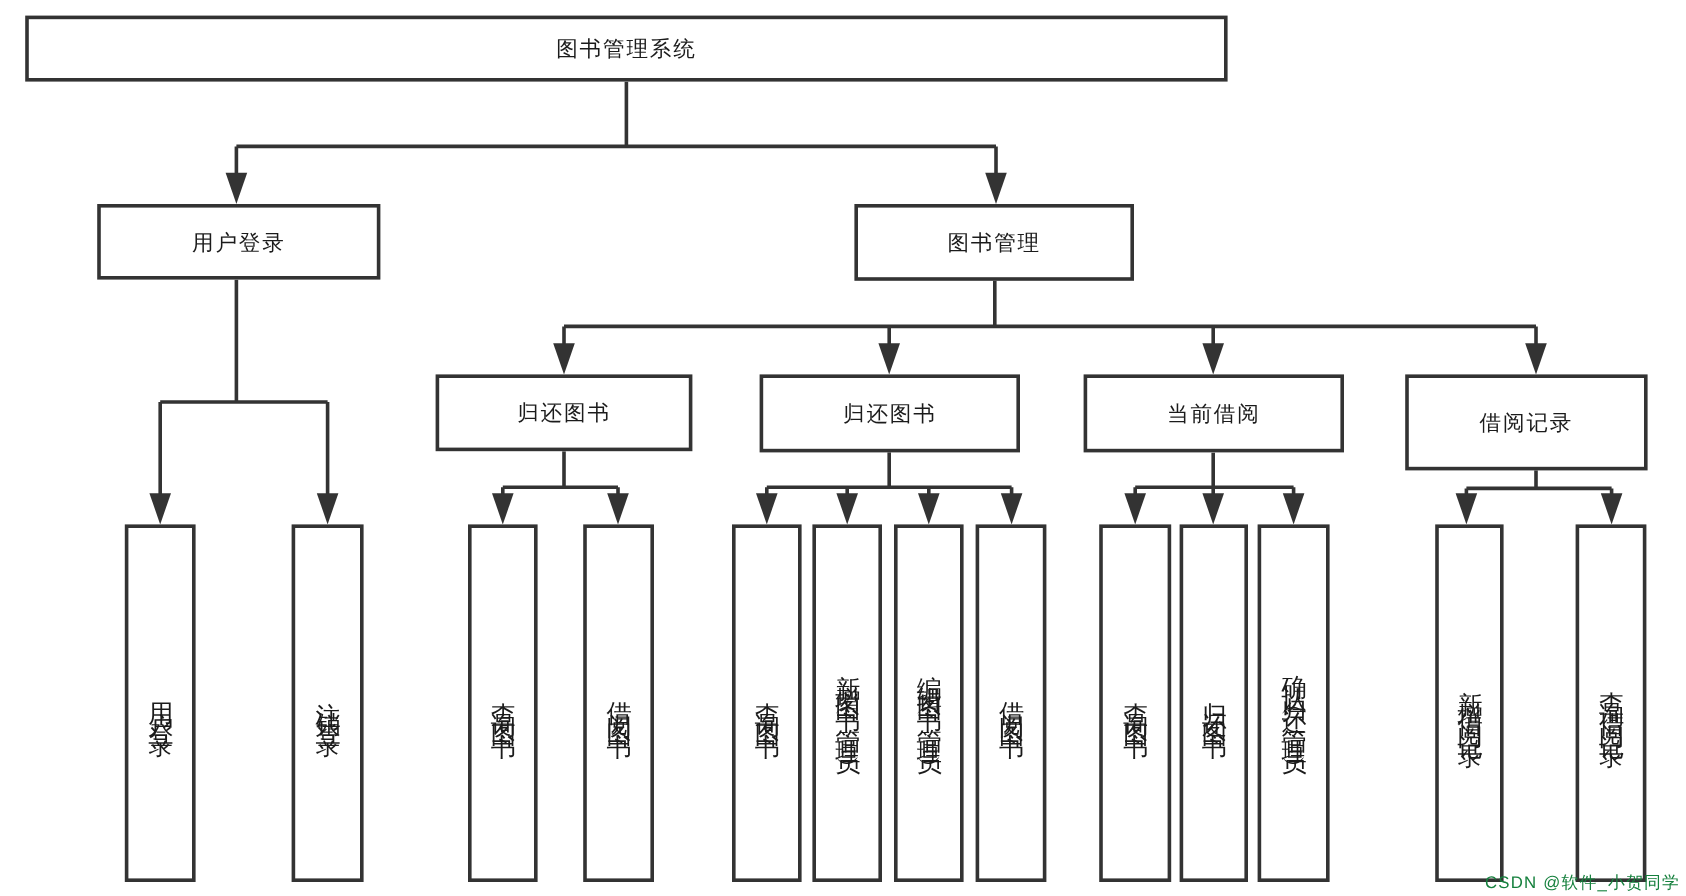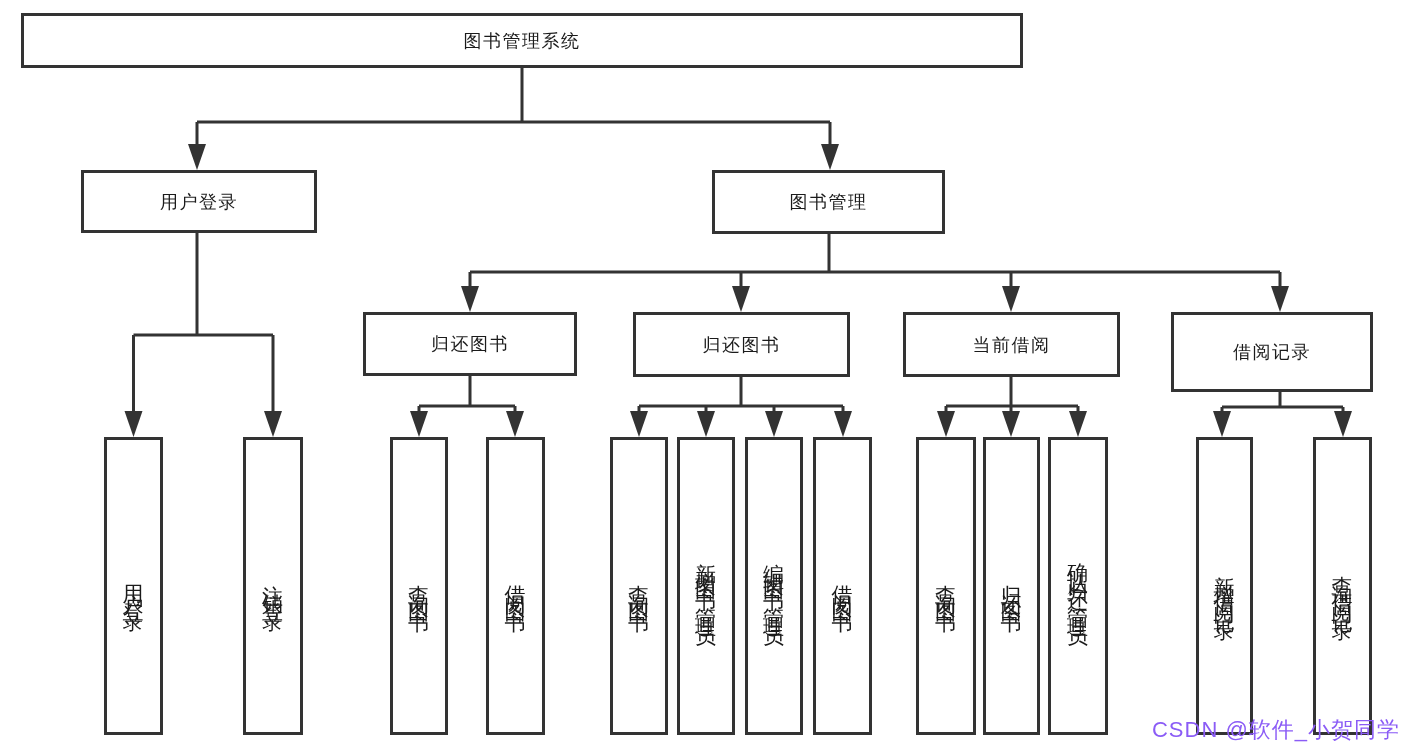--- a/index.html
+++ b/index.html
@@ -16,21 +16,21 @@
     font-size:18px;color:#1b1b1b;letter-spacing:1.5px;white-space:nowrap;
   }
   .vlbl{
     writing-mode:vertical-rl;text-orientation:mixed;
     font-size:21px;color:#1b1b1b;letter-spacing:9px;line-height:1;
     white-space:nowrap;
   }
   svg.wires{position:absolute;left:0;top:0;}
   .watermark{
     position:absolute;right:5px;bottom:2px;
-    font-size:22px;color:#8b5cf6;letter-spacing:1px;white-space:nowrap;
+    font-size:14px;color:#15803d;letter-spacing:1px;white-space:nowrap;
   }
 </style>
 </head>
 <body>
 
 <div id="stage">
 
   <svg class="wires" width="1405" height="747" viewBox="0 0 1405 747">
     <g stroke="#333333" stroke-width="3" fill="none">
 

